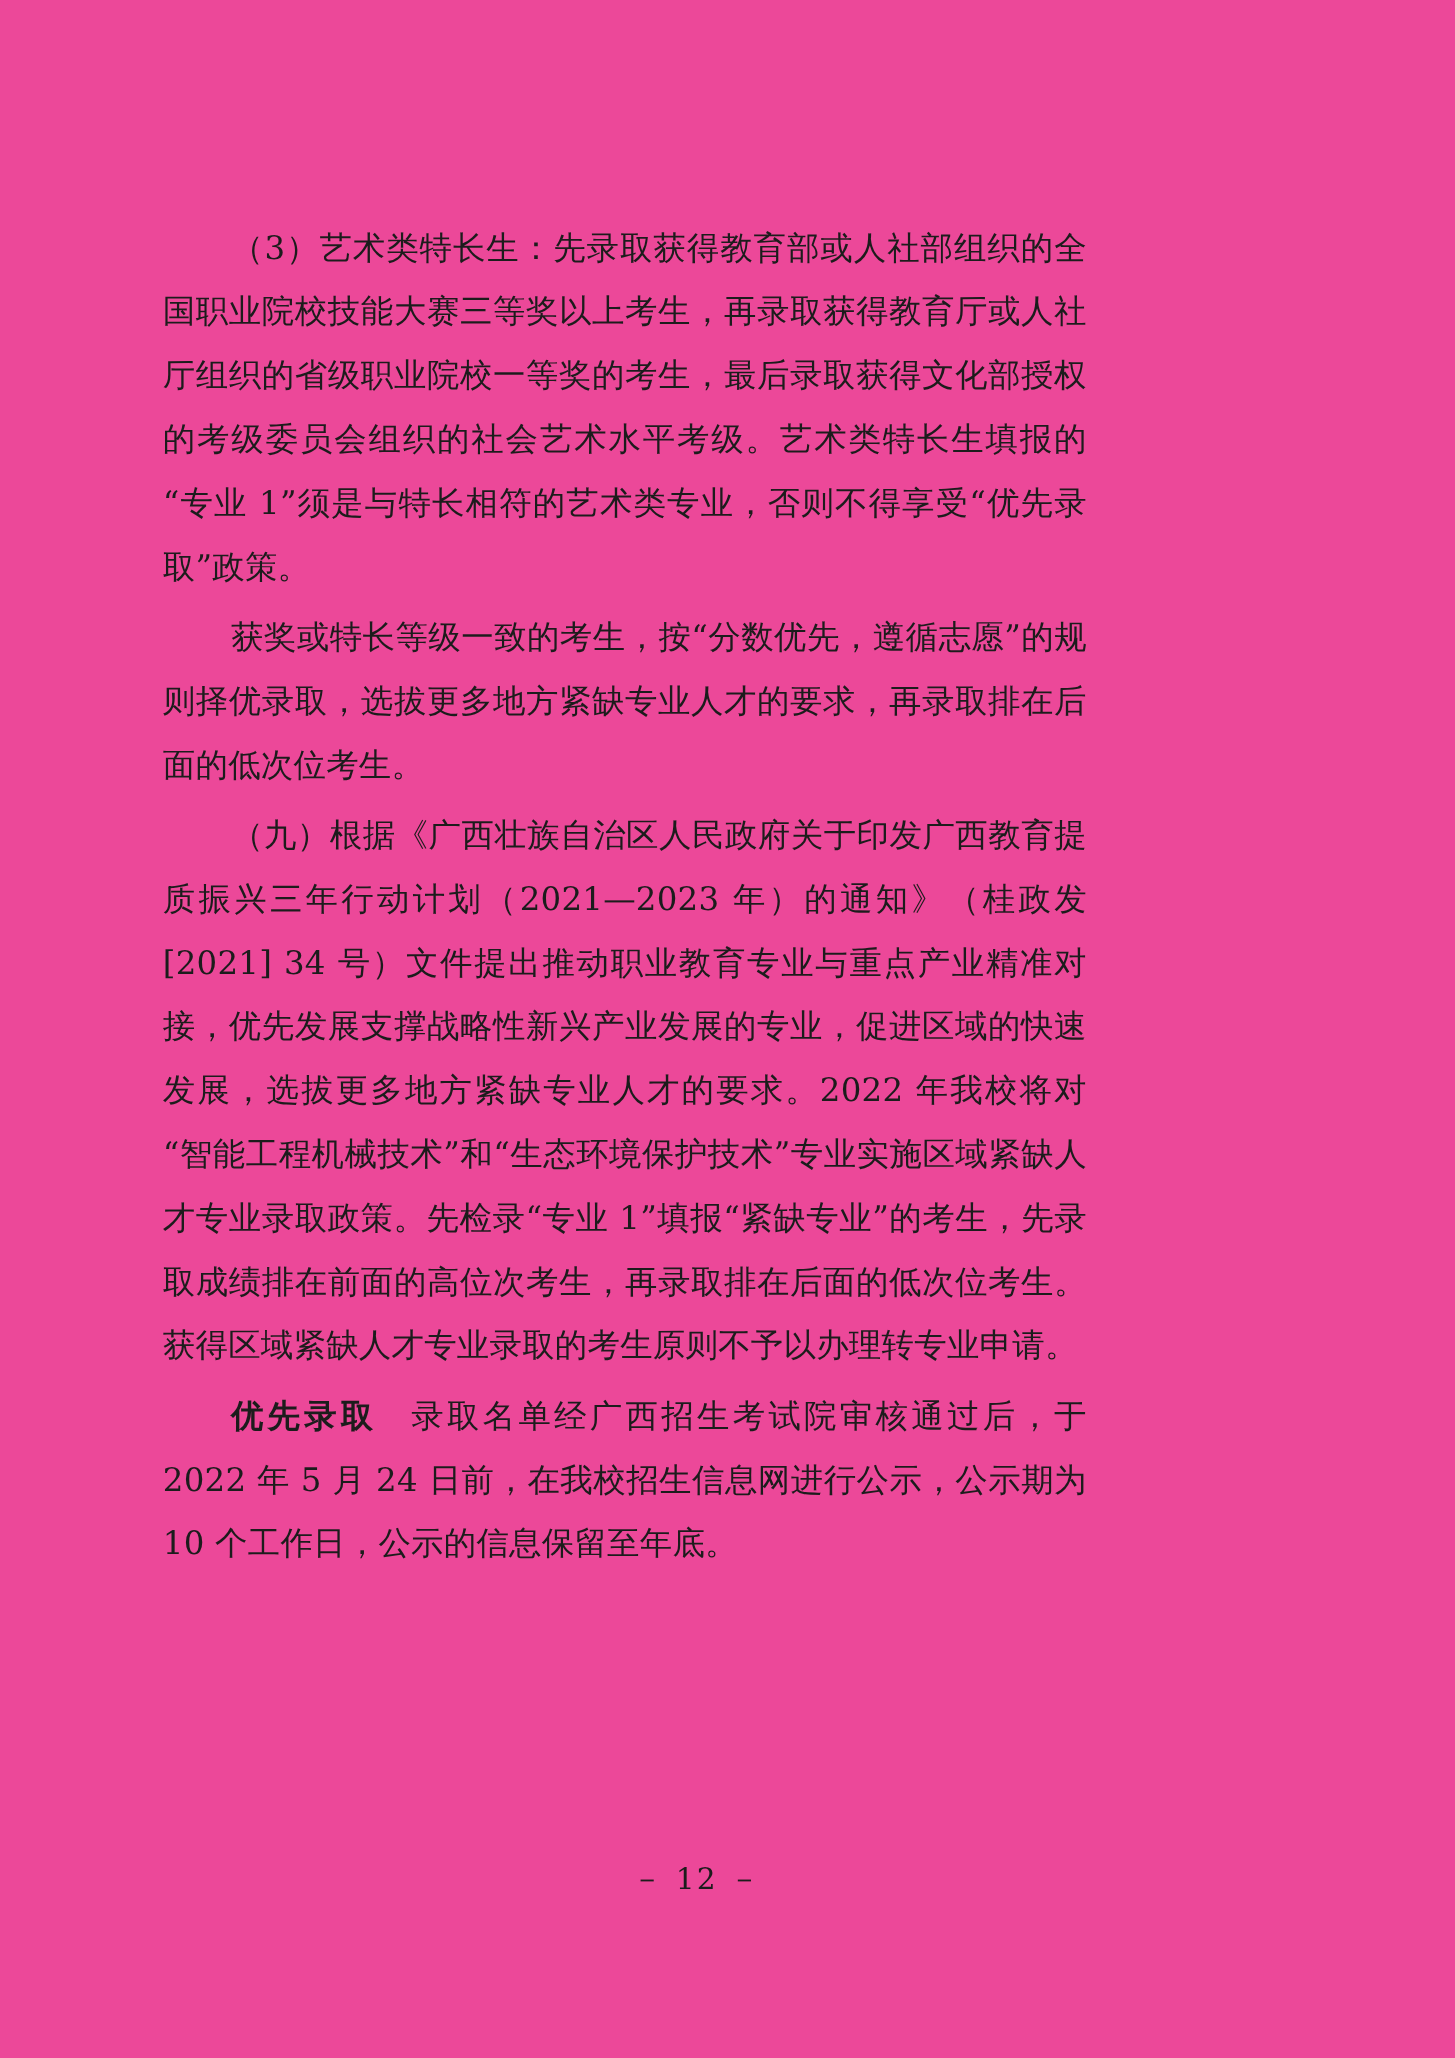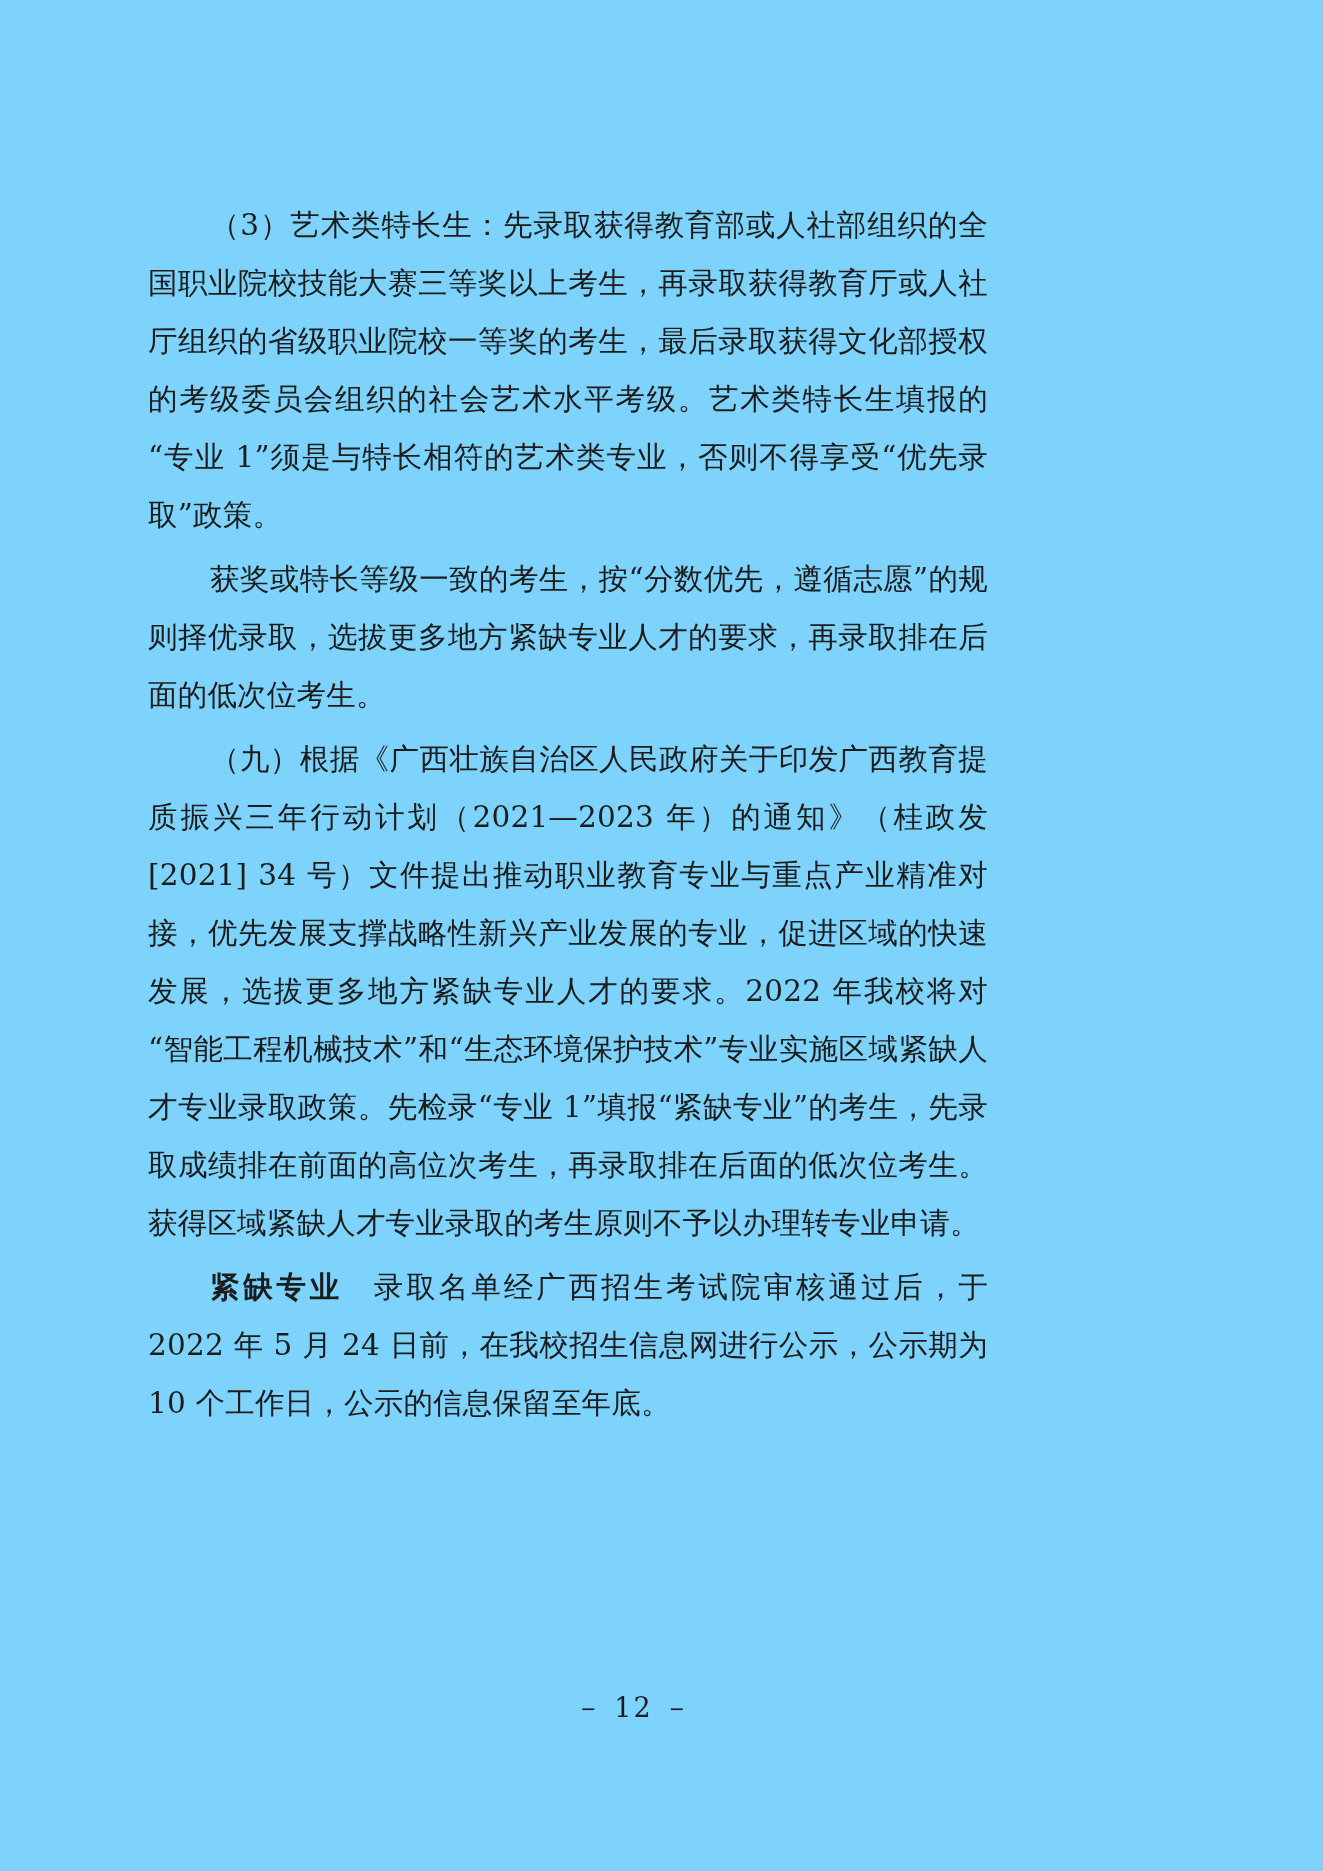--- a/index.html
+++ b/index.html
@@ -14,21 +14,21 @@
     color: #1b1b1b;
     position: relative;
     overflow: hidden;
   }
   .page {
     position: absolute;
     left: 0;
     top: 0;
     width: 1323px;
     height: 1871px;
-    background: #7dd3fc;
+    background: #ec4899;
   }
   .body-area {
     position: absolute;
     left: 148px;
     top: 196px;
     width: 840px;
   }
   p.para {
     margin: 0 0 6px 0;
     font-size: 29.5px;
@@ -67,19 +67,19 @@
 <div class="page">
 
   <div class="body-area">
 
     <p class="para">（3）艺术类特长生：先录取获得教育部或人社部组织的全国职业院校技能大赛三等奖以上考生，再录取获得教育厅或人社厅组织的省级职业院校一等奖的考生，最后录取获得文化部授权的考级委员会组织的社会艺术水平考级。艺术类特长生填报的“专业 1”须是与特长相符的艺术类专业，否则不得享受“优先录取”政策。</p>
 
     <p class="para">获奖或特长等级一致的考生，按“分数优先，遵循志愿”的规则择优录取，选拔更多地方紧缺专业人才的要求，再录取排在后面的低次位考生。</p>
 
     <p class="para">（九）根据《广西壮族自治区人民政府关于印发广西教育提质振兴三年行动计划（2021—2023 年）的通知》（桂政发 [2021] 34 号）文件提出推动职业教育专业与重点产业精准对接，优先发展支撑战略性新兴产业发展的专业，促进区域的快速发展，选拔更多地方紧缺专业人才的要求。2022 年我校将对“智能工程机械技术”和“生态环境保护技术”专业实施区域紧缺人才专业录取政策。先检录“专业 1”填报“紧缺专业”的考生，先录取成绩排在前面的高位次考生，再录取排在后面的低次位考生。获得区域紧缺人才专业录取的考生原则不予以办理转专业申请。</p>
 
-    <p class="para"><span class="bold-lead">紧缺专业</span><span class="gap-after-lead"></span><span>录取名单经广西招生考试院审核通过后，于 2022 年 5 月 24 日前，在我校招生信息网进行公示，公示期为 10 个工作日，公示的信息保留至年底。</span></p>
+    <p class="para"><span class="bold-lead">优先录取</span><span class="gap-after-lead"></span><span>录取名单经广西招生考试院审核通过后，于 2022 年 5 月 24 日前，在我校招生信息网进行公示，公示期为 10 个工作日，公示的信息保留至年底。</span></p>
 
   </div>
 
   <div class="page-number">－ 12 －</div>
 
 </div>
 
 </body></html>

